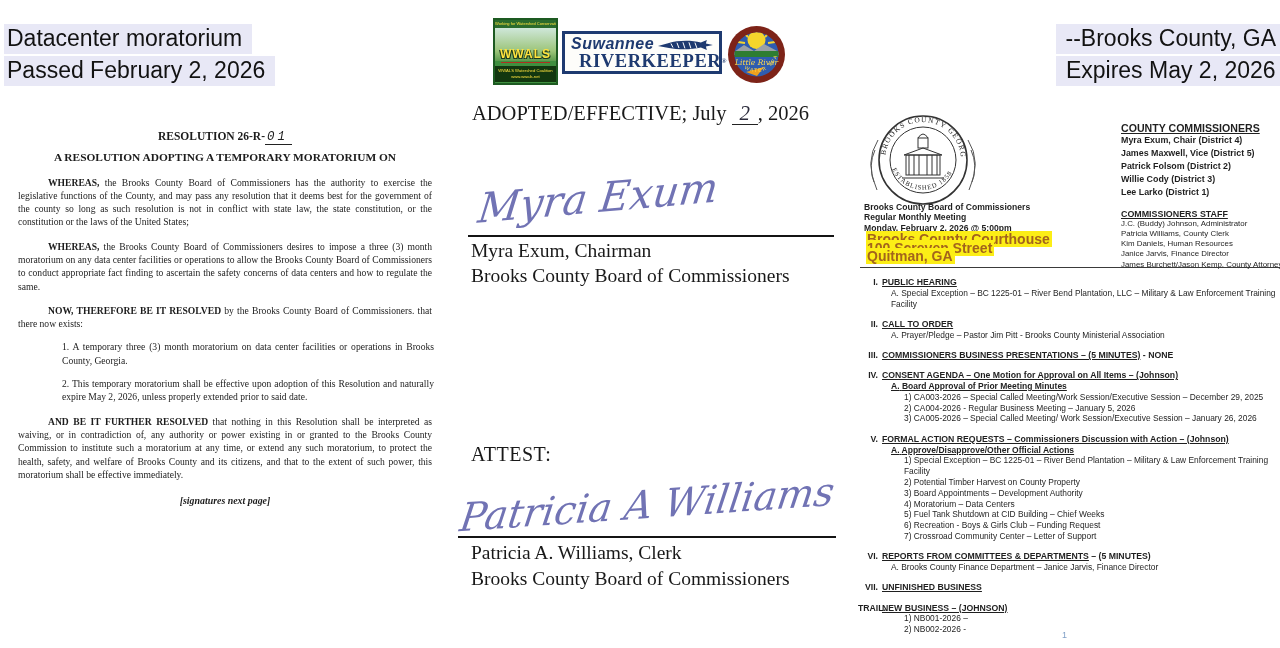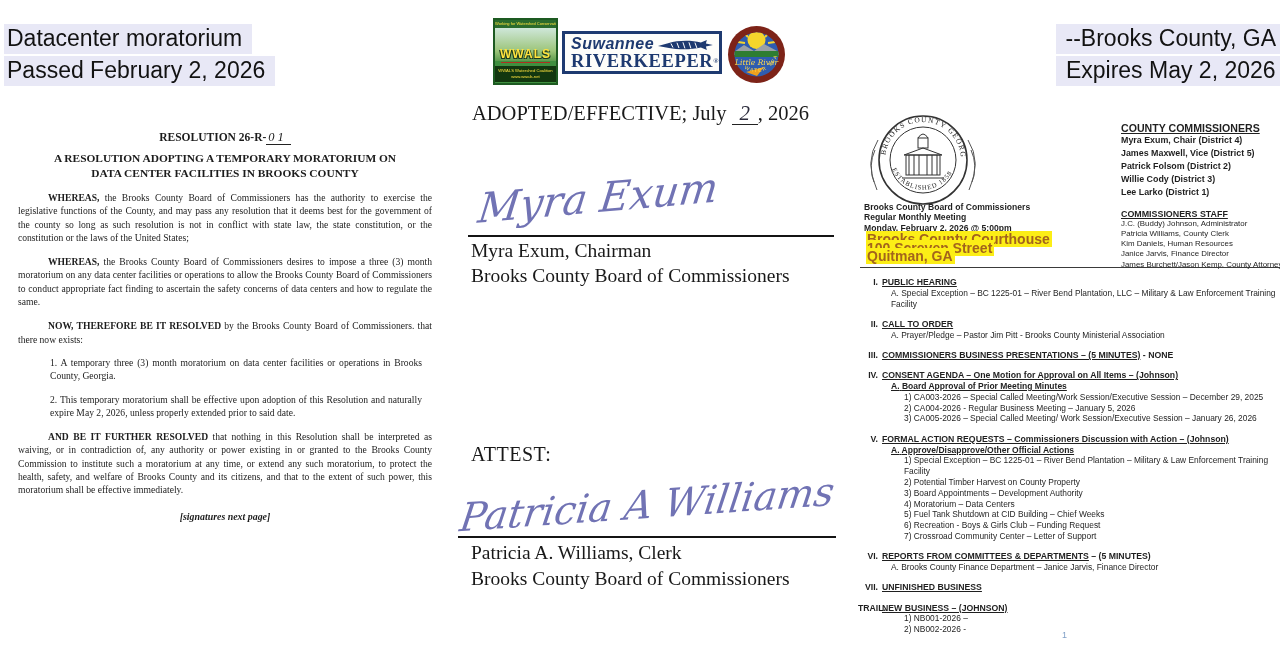--- a/index.html
+++ b/index.html
@@ -26,33 +26,33 @@
   .wwals .redline { height:4px; border-top:1px solid #b03020; margin:1px 6px 0 6px; }
   .wwals .strip-bot { background:#12370f; color:#ffe23e; font-size:4.2px; line-height:5.5px;
            height:16px; padding-top:2px; white-space:nowrap; overflow:hidden; }
   .rk-banner { position:absolute; left:562px; top:31px; width:160px; height:43px;
            border:3px solid #1e3a70; background:#fdfdfa; padding:1px 4px 0 6px; }
   .rk-row1 { display:flex; align-items:center; }
   .rk-suwannee { font-family:"Liberation Sans",sans-serif; font-style:italic; font-weight:bold;
            font-size:16px; color:#1e3a70; letter-spacing:0.5px; }
   .rk-fish { margin-left:3px; margin-top:2px; }
   .rk-row2 { font-family:"Liberation Serif",serif; font-weight:bold; font-size:18.5px; line-height:17px;
-           color:#1e3a70; letter-spacing:0.6px; white-space:nowrap; }
+           color:#1e3a70; letter-spacing:0.6px; white-space:nowrap;margin-left:8px; }
   .rk-reg { font-size:7px; vertical-align:top; }
   .lr-badge { position:absolute; left:727px; top:25px; }
 
   
   .res { position:absolute; left:18px; top:130px; width:414px;
          font-family:"Liberation Serif",serif; color:#1c1c1c; }
   .res-num { text-align:center; font-weight:bold; font-size:11.5px; }
   .res-num .hand { font-weight:normal; font-style:italic; font-size:12.5px; letter-spacing:3px;
-         border-bottom:1.4px solid #222; padding:0 4px 0 2px; }
+         border-bottom:1.4px solid #222; padding:0 4px 0 2px;font-family:Liberation Mono, monospace; }
   .res-title { margin-top:6px; text-align:center; font-weight:bold; font-size:11.4px; line-height:14.5px; }
   .res p { margin-top:11px; font-size:9.6px; line-height:13.3px; text-align:justify; text-indent:30px; }
-  .res p.item { margin-left:32px; width:372px; text-indent:0; margin-top:10px; }
+  .res p.item { margin-left:44px; width:372px; text-indent:0; margin-top:10px; }
   .res .note { margin-top:14px; text-align:center; font-weight:bold; font-style:italic; font-size:9.9px; }
 
   
   .sigpage { position:absolute; left:468px; top:102px; width:398px; height:520px;
          font-family:"Liberation Serif",serif; color:#191919; }
   .adopted { position:absolute; left:4px; top:0; font-size:20.5px; white-space:nowrap; }
   .adopted .day { display:inline-block; min-width:26px; text-align:center; font-style:italic;
          font-size:21px; color:#2c2c3c; border-bottom:1.7px solid #222; line-height:22px; }
   .sig-script { font-family:"DejaVu Serif",serif; font-style:italic; color:#7173b4; white-space:nowrap; }
   .sig1 { position:absolute; left:10px; top:72px; font-size:41px; transform:rotate(-5deg) skewX(-12deg); }
@@ -145,21 +145,20 @@
     <path id="lrarc" d="M 9,32 A 21.5,21.5 0 0 0 50,32" fill="none"></path>
     <text font-family="Liberation Sans, sans-serif" font-size="5" fill="#ffd84d" letter-spacing="1.5"><textPath href="#lrarc" startOffset="26%">WATER TRAIL</textPath></text>
   </svg>
 
   <div class="res">
     <div class="res-num">
       <span>RESOLUTION 26-R-</span><span class="hand">01</span>
     </div>
     <div class="res-title">
       <div>A RESOLUTION ADOPTING A TEMPORARY MORATORIUM ON</div>
-      <div>DATA CENTER FACILITIES IN BROOKS COUNTY</div>
     </div>
     <p><b>WHEREAS,</b><span> the Brooks County Board of Commissioners has the authority to exercise the legislative functions of the County, and may pass any resolution that it deems best for the government of the county so long as such resolution is not in conflict with state law, the state constitution, or the constitution or the laws of the United States;</span></p>
     <p><b>WHEREAS,</b><span> the Brooks County Board of Commissioners desires to impose a three (3) month moratorium on any data center facilities or operations to allow the Brooks County Board of Commissioners to conduct appropriate fact finding to ascertain the safety concerns of data centers and how to regulate the same.</span></p>
     <p><b>NOW, THEREFORE BE IT RESOLVED</b><span> by the Brooks County Board of Commissioners. that there now exists:</span></p>
     <p class="item">1. A temporary three (3) month moratorium on data center facilities or operations in Brooks County, Georgia.</p>
     <p class="item">2. This temporary moratorium shall be effective upon adoption of this Resolution and naturally expire May 2, 2026, unless properly extended prior to said date.</p>
     <p><b>AND BE IT FURTHER RESOLVED</b><span> that nothing in this Resolution shall be interpreted as waiving, or in contradiction of, any authority or power existing in or granted to the Brooks County Commission to institute such a moratorium at any time, or extend any such moratorium, to protect the health, safety, and welfare of Brooks County and its citizens, and that to the extent of such power, this moratorium shall be effective immediately.</span></p>
     <div class="note">[signatures next page]</div>
   </div>
 

